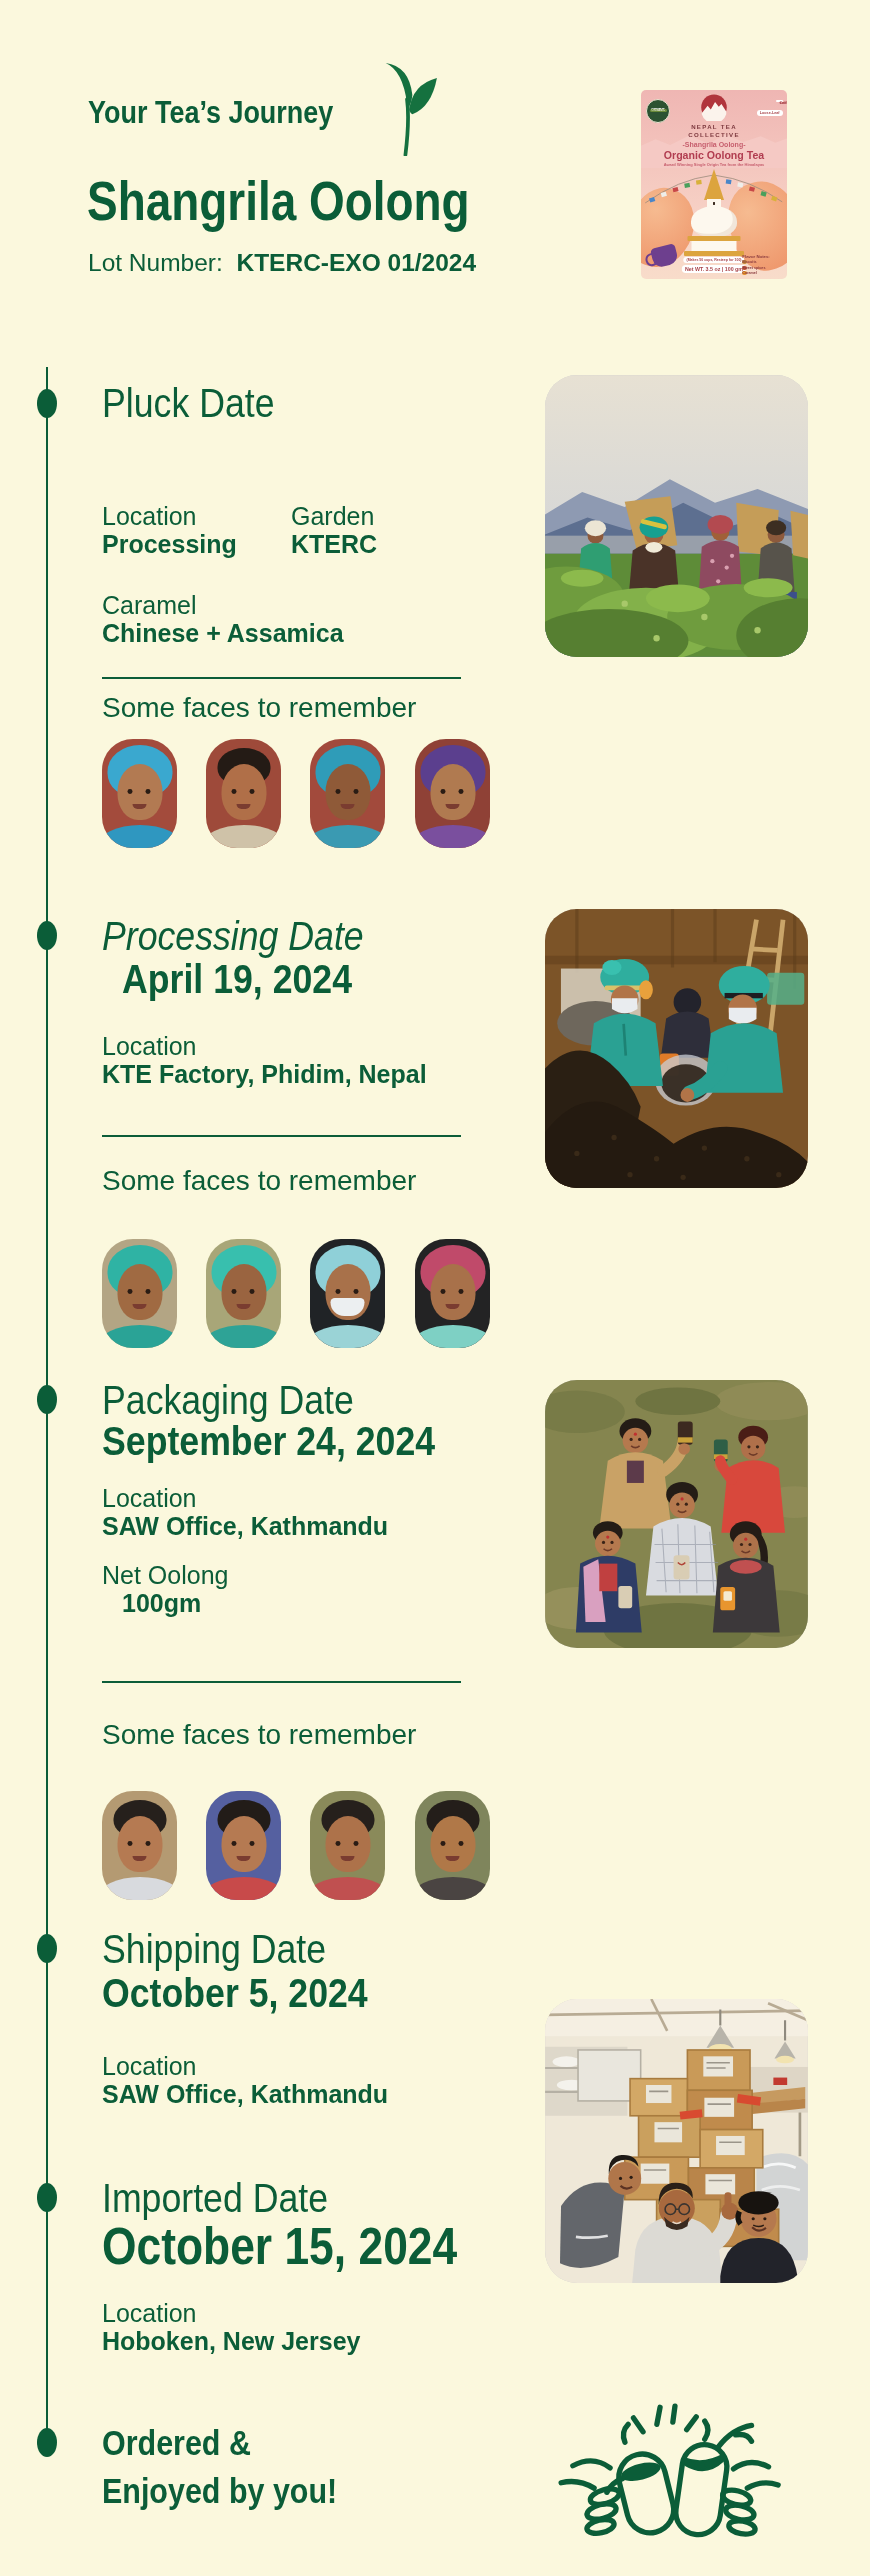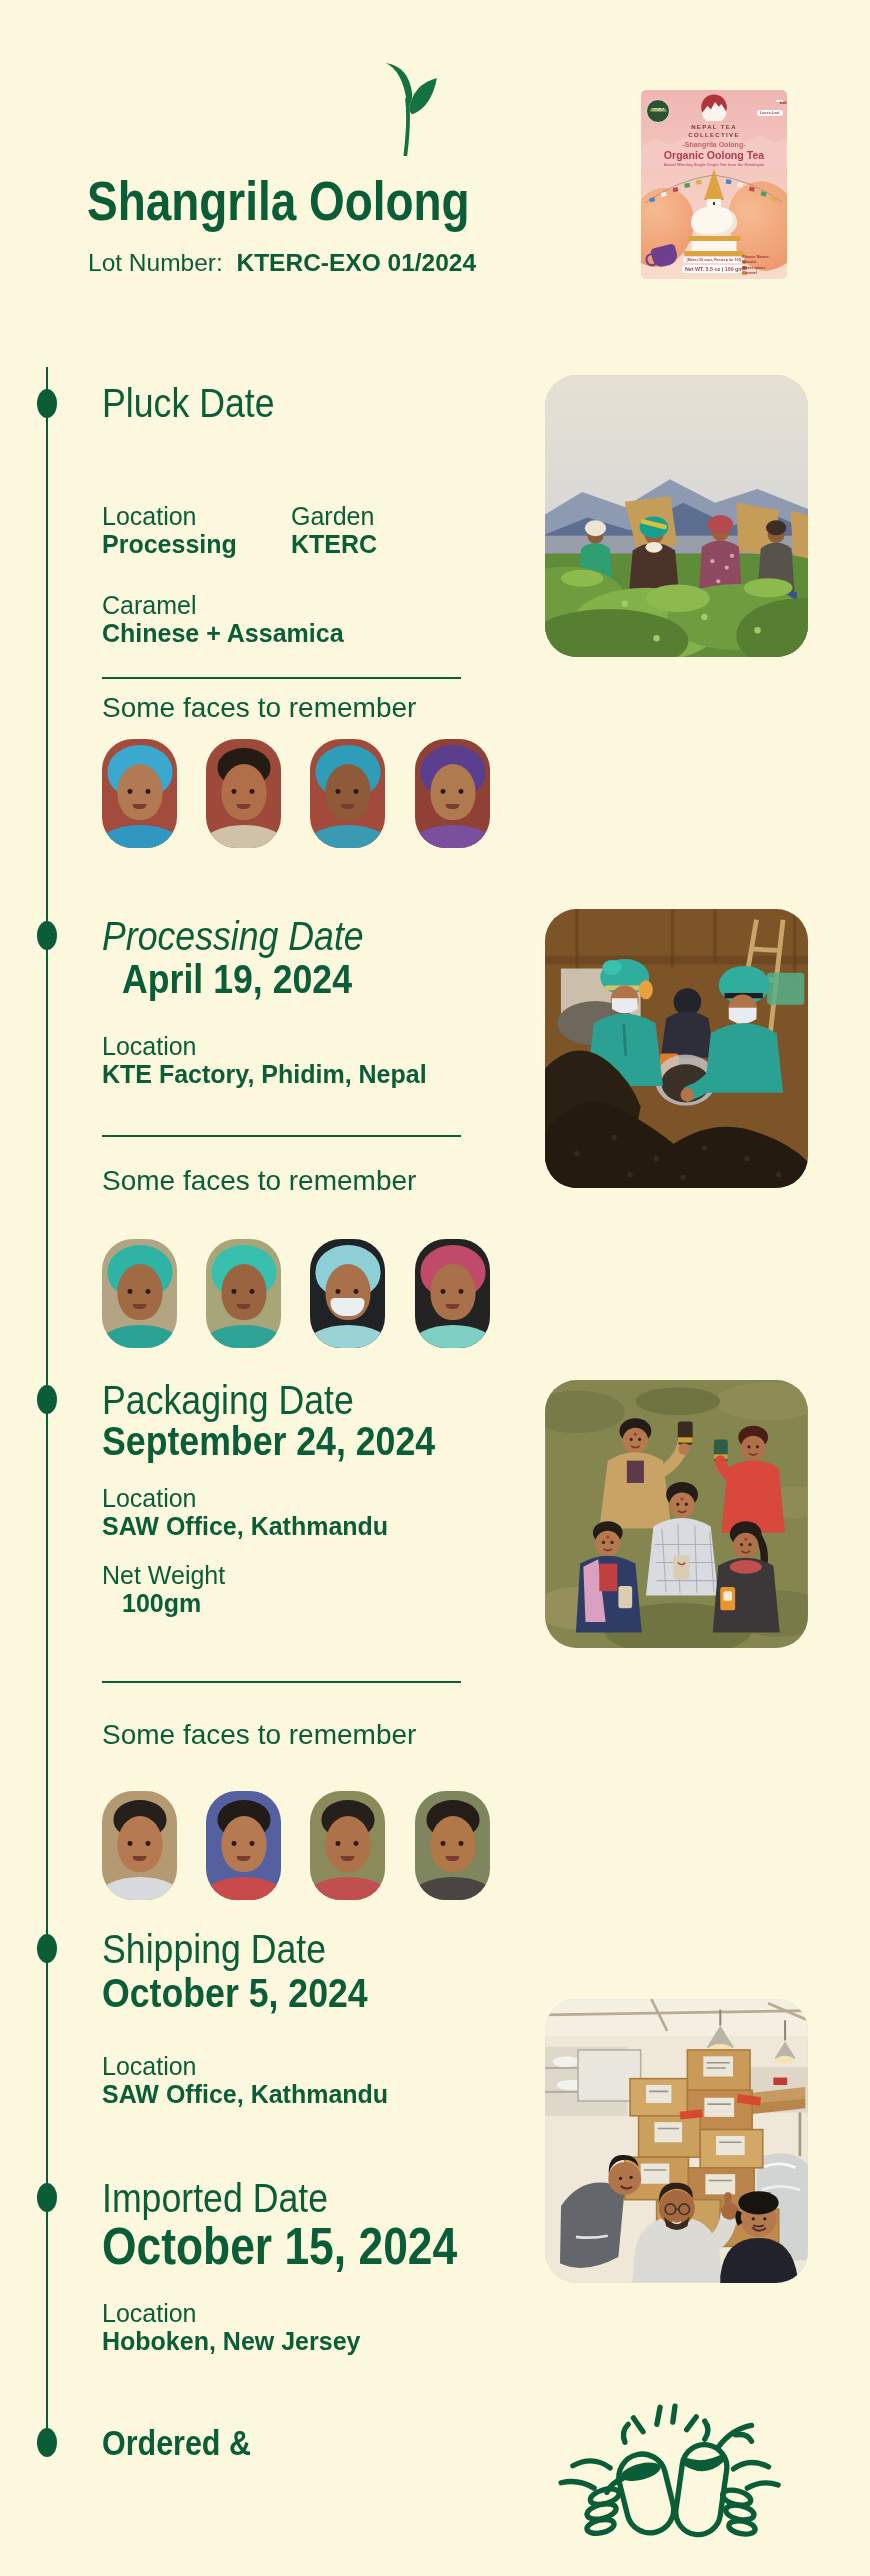--- a/index.html
+++ b/index.html
@@ -82,20 +82,23 @@
   .fl-dot{position:static;width:4.3px;height:4.3px;border-radius:50%;display:inline-block;flex:0 0 auto;}
 
   .leaf-icon{position:absolute;left:375px;top:62px;width:63px;height:94px;}
   .cups{position:absolute;left:542px;top:2403px;width:250px;height:159px;}
 </style>
 </head>
 <body>
 
 <div class="page">
 
+  <div class="t b" style="left:88px;top:97px;font-size:31px;">
+    <span class="cd">Your Tea’s Journey</span>
+  </div>
   <div class="leaf-icon">
     <svg viewBox="0 0 118 176">
       <path d="M57,174 q8,-66 3,-104" stroke="#15713F" stroke-width="7" fill="none" stroke-linecap="round"></path>
       <path d="M60,78 Q52,16 20,2 Q64,8 70,62 Q70,74 63,86 Q61,82 60,78 Z" fill="#15713F"></path>
       <path d="M64,90 Q70,42 116,30 Q106,84 70,98 Q66,96 64,90 Z" fill="#15713F"></path>
     </svg>
   </div>
 
   <div class="pkg">
     <div class="pkg-ridge"></div>
@@ -334,21 +337,21 @@
         <circle cx="160" cy="500" r="5"></circle>
           <circle cx="260" cy="505" r="5"></circle>
       </g>
     </svg>
   </div>
 
   <div class="t" style="left:102px;top:1379px;font-size:41px;"><span class="cd">Packaging Date</span></div>
   <div class="t b" style="left:102px;top:1420px;font-size:41px;"><span class="cd">September 24, 2024</span></div>
   <div class="t" style="left:102px;top:1485px;font-size:25px;">Location</div>
   <div class="t b" style="left:102px;top:1513px;font-size:25px;">SAW Office, Kathmandu</div>
-  <div class="t" style="left:102px;top:1562px;font-size:25px;">Net Weight</div>
+  <div class="t" style="left:102px;top:1562px;font-size:25px;">Net Oolong</div>
   <div class="t b" style="left:102px;top:1590px;font-size:25px;margin-left:20px;">100gm</div>
   <div class="divider" style="top:1681px"></div>
   <div class="t" style="left:102px;top:1720px;font-size:28px;">Some faces to remember</div>
 
   <div class="avatar hair" style="left:102px;top:1791px;--bg:#b49a72;--hair:#26201c;--skin:#b57a52;--cloth:#d8dade" title="Packaging team member in checked shirt">
       <span class="face"></span>
     </div>
   <div class="avatar hair" style="left:206px;top:1791px;--bg:#5560a0;--hair:#221c18;--skin:#b57a52;--cloth:#c84a4a" title="Packaging team member in red and blue">
       <span class="face"></span>
     </div>
@@ -542,20 +545,21 @@
       <path d="M392,426 q10,5 20,0" stroke="#2a1c14" stroke-width="3" fill="none"></path>
     </svg>
   </div>
 
   <div class="t" style="left:102px;top:2177px;font-size:41px;"><span class="cd">Imported Date</span></div>
   <div class="t b" style="left:102px;top:2220px;font-size:51px;"><span class="cd">October 15, 2024</span></div>
   <div class="t" style="left:102px;top:2300px;font-size:25px;">Location</div>
   <div class="t b" style="left:102px;top:2328px;font-size:25px;">Hoboken, New Jersey</div>
 
   <div class="t b" style="left:102px;top:2424px;font-size:35px;"><span class="cd">Ordered &amp;</span></div>
+  <div class="t b" style="left:102px;top:2472px;font-size:35px;"><span class="cd">Enjoyed by you!</span></div>
 
   <div class="cups">
     <svg viewBox="0 0 470 300">
       <g stroke="#0B5D38" stroke-width="10" fill="none" stroke-linecap="round">
         <line x1="216" y1="40" x2="222" y2="8"></line>
         <line x1="246" y1="36" x2="250" y2="6"></line>
         <line x1="190" y1="54" x2="172" y2="28"></line>
         <line x1="272" y1="50" x2="290" y2="26"></line>
         <path d="M156,74 q-8,-20 6,-34"></path>
         <path d="M306,68 q12,-18 0,-34"></path>

